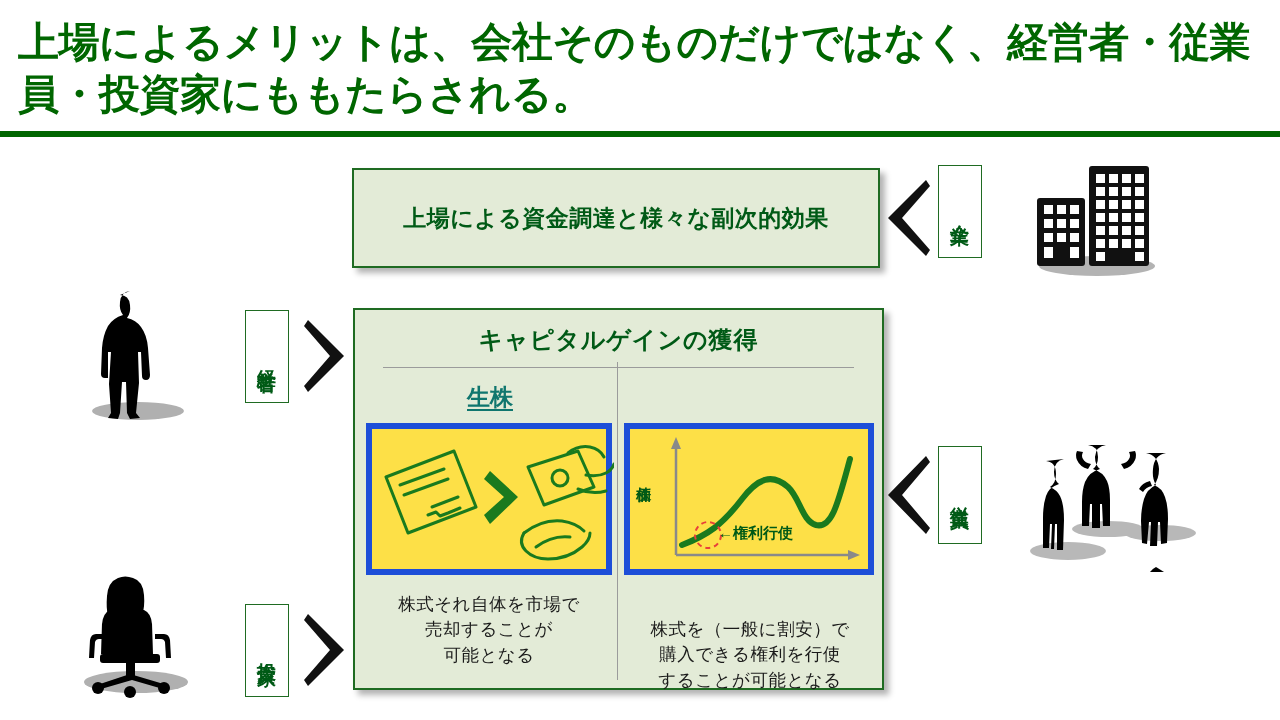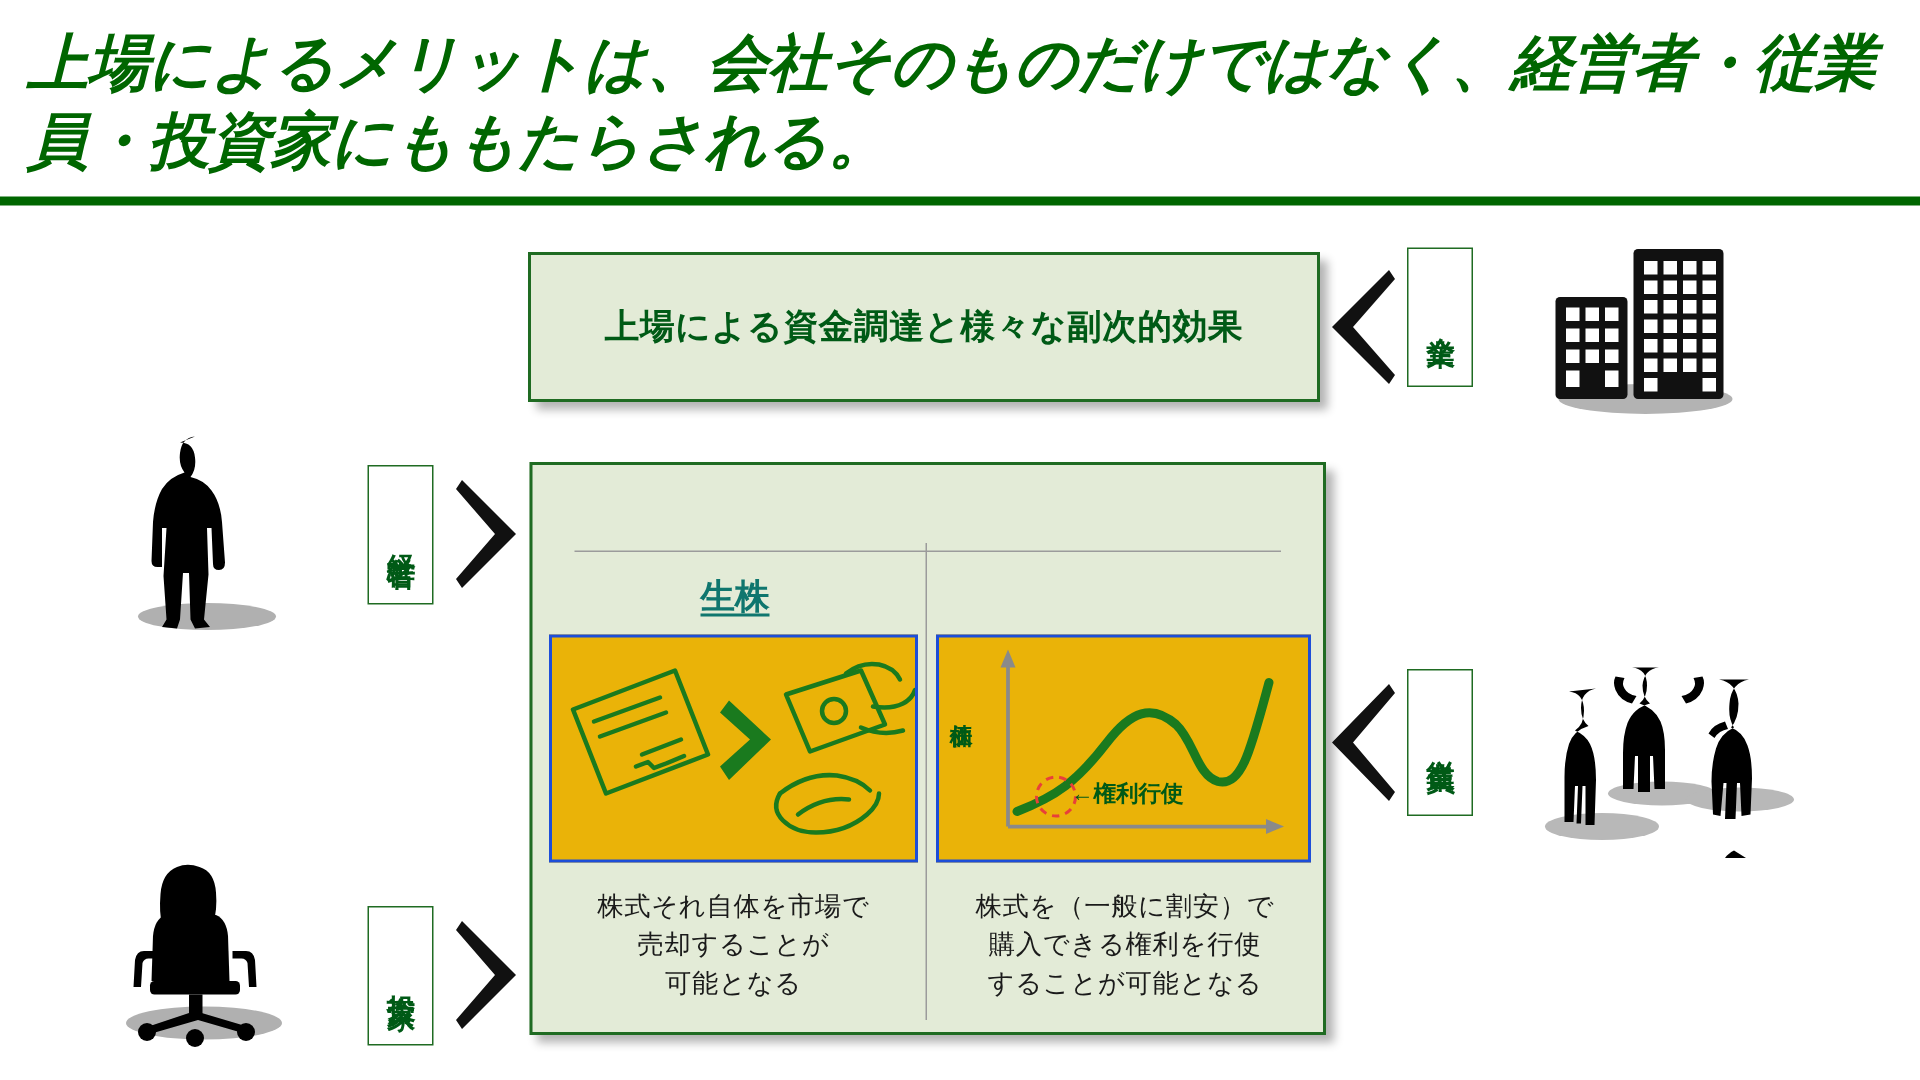--- a/index.html
+++ b/index.html
@@ -22,21 +22,20 @@
   .title {
     position: absolute;
     left: 18px;
     top: 16px;
     width: 1250px;
     font-size: 41px;
     font-weight: bold;
     line-height: 1.28;
     color: #006600;
     letter-spacing: -0.5px;
-    font-style: italic;
   }
   .title-rule {
     position: absolute;
     left: 0;
     top: 131px;
     width: 1280px;
     height: 6px;
     background: #006600;
   }
 
@@ -113,22 +112,22 @@
     font-weight: bold;
     color: #0f766e;
     text-decoration: underline;
     text-underline-offset: 4px;
   }
   #col-head-left  { left: 10px;  width: 250px; }
   #col-head-right { left: 268px; width: 254px; }
 
   .white-box {
     position: absolute;
-    background: #eab308;
-    border: 2px solid #1d4ed8;
+    background: #fde047;
+    border: 6px solid #1d4ed8;
     box-sizing: border-box;
   }
   #white-left  { left: 11px;  top: 113px; width: 246px; height: 152px; }
   #white-right { left: 269px; top: 113px; width: 250px; height: 152px; }
 
   .col-desc {
     position: absolute;
     top: 282px;
     text-align: center;
     font-size: 17.5px;
@@ -306,20 +305,21 @@
   <div class="role-tag" id="tag-toushika">投資家</div>
 
   <div class="chevron" style="left:304px; top:614px;">
     <svg width="40" height="72" viewBox="0 0 40 72">
       <polygon points="4,0 0,6 26,36 0,66 4,72 40,36" fill="#111111"></polygon>
     </svg>
   </div>
 
   <div class="gbox shadowed" id="main-panel">
 
+    <div id="panel-title">キャピタルゲインの獲得</div>
     <div id="panel-hr"></div>
     <div id="panel-divider"></div>
 
     <div class="col-head" id="col-head-left">生株</div>
 
     <div class="white-box" id="white-left">
       <svg width="242" height="148" viewBox="0 0 242 148">
         <g fill="none" stroke="#1a7a1e" stroke-width="3" stroke-linejoin="round" stroke-linecap="round">
 
           <polygon points="14,48 82,22 104,78 36,104"></polygon>
@@ -360,21 +360,21 @@
 
         <circle cx="78" cy="106" r="13" fill="none" stroke="#e8403a" stroke-width="2" stroke-dasharray="5 4"></circle>
       </svg>
       <div class="axis-label" style="left:6px; top:46px;">株価</div>
       <div class="chart-annot" style="left:88px; top:95px;">←権利行使</div>
     </div>
 
     <div class="col-desc" id="col-desc-left" style="white-space: pre-line; font-family: Liberation Serif, serif;">株式それ自体を市場で
 売却することが
 可能となる</div>
-    <div class="col-desc" id="col-desc-right" style="white-space: pre-line;">株式を（一般に割安）で
+    <div class="col-desc" id="col-desc-right" style="white-space: pre-line; margin-top: 25px;">株式を（一般に割安）で
 購入できる権利を行使
 することが可能となる</div>
   </div>
 
   <div class="chevron" style="left:888px; top:456px;">
     <svg width="42" height="78" viewBox="0 0 42 78">
       <polygon points="38,0 42,6 14,39 42,72 38,78 0,39" fill="#111111"></polygon>
     </svg>
   </div>
 

